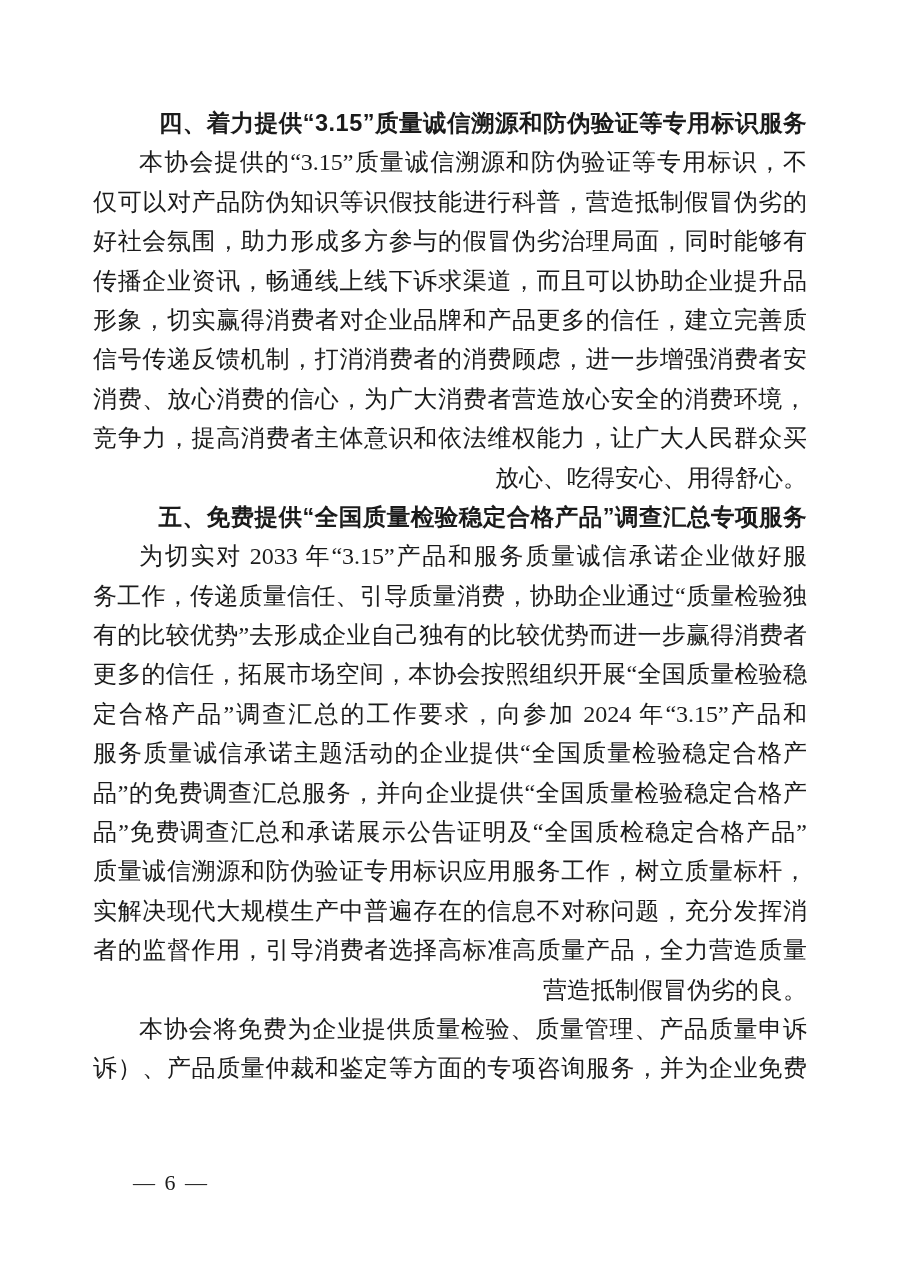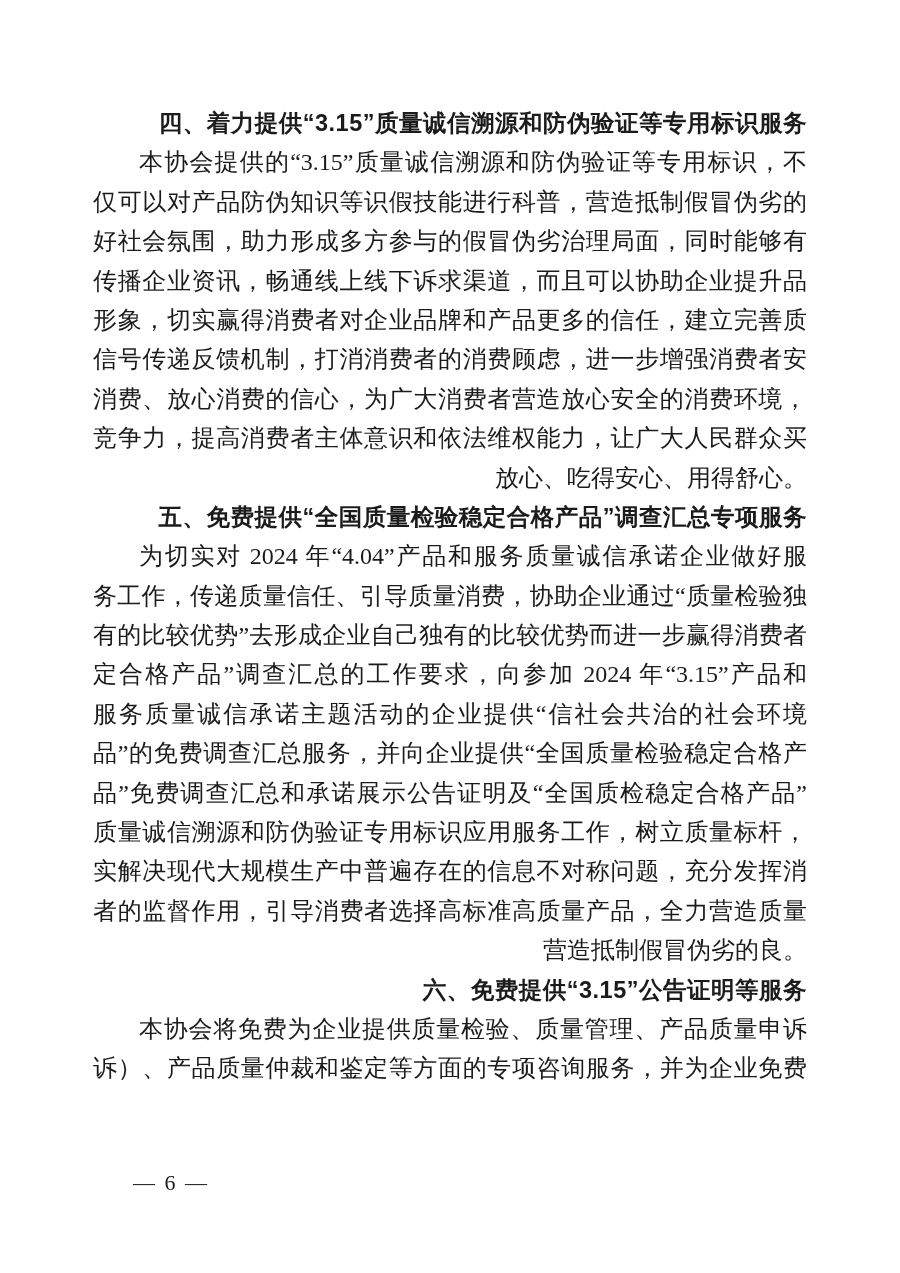--- a/index.html
+++ b/index.html
@@ -81,35 +81,35 @@
       <div class="row j">传播企业资讯，畅通线上线下诉求渠道，而且可以协助企业提升品牌</div>
       <div class="row j">形象，切实赢得消费者对企业品牌和产品更多的信任，建立完善质量</div>
       <div class="row j">信号传递反馈机制，打消消费者的消费顾虑，进一步增强消费者安心</div>
       <div class="row j">消费、放心消费的信心，为广大消费者营造放心安全的消费环境，提</div>
       <div class="row j">竞争力，提高消费者主体意识和依法维权能力，让广大人民群众买得</div>
       <div class="row l">放心、吃得安心、用得舒心。</div>
     </div>
 
     <div>
       <div class="row h">五、免费提供“全国质量检验稳定合格产品”调查汇总专项服务</div>
-      <div class="row j ind">为切实对 2024 年“4.04”产品和服务质量诚信承诺企业做好服</div>
+      <div class="row j ind">为切实对 2033 年“3.15”产品和服务质量诚信承诺企业做好服</div>
       <div class="row j">务工作，传递质量信任、引导质量消费，协助企业通过“质量检验独</div>
       <div class="row j">有的比较优势”去形成企业自己独有的比较优势而进一步赢得消费者</div>
+      <div class="row j">更多的信任，拓展市场空间，本协会按照组织开展“全国质量检验稳</div>
       <div class="row j">定合格产品”调查汇总的工作要求，向参加 2024 年“3.15”产品和</div>
-      <div class="row j">服务质量诚信承诺主题活动的企业提供“信社会共治的社会环境</div>
+      <div class="row j">服务质量诚信承诺主题活动的企业提供“全国质量检验稳定合格产</div>
       <div class="row j">品”的免费调查汇总服务，并向企业提供“全国质量检验稳定合格产</div>
       <div class="row j">品”免费调查汇总和承诺展示公告证明及“全国质检稳定合格产品”</div>
       <div class="row j">质量诚信溯源和防伪验证专用标识应用服务工作，树立质量标杆，切</div>
       <div class="row j">实解决现代大规模生产中普遍存在的信息不对称问题，充分发挥消费</div>
       <div class="row j">者的监督作用，引导消费者选择高标准高质量产品，全力营造质量诚</div>
       <div class="row l">营造抵制假冒伪劣的良。</div>
     </div>
 
     <div>
-      <div class="row h">六、免费提供“3.15”公告证明等服务</div>
       <div class="row j ind">本协会将免费为企业提供质量检验、质量管理、产品质量申诉（投</div>
       <div class="row j">诉）、产品质量仲裁和鉴定等方面的专项咨询服务，并为企业免费提</div>
     </div>
 
   </div>
 
   <div class="pagenum">— 6 —</div>
 </div>
 
 </body></html>

